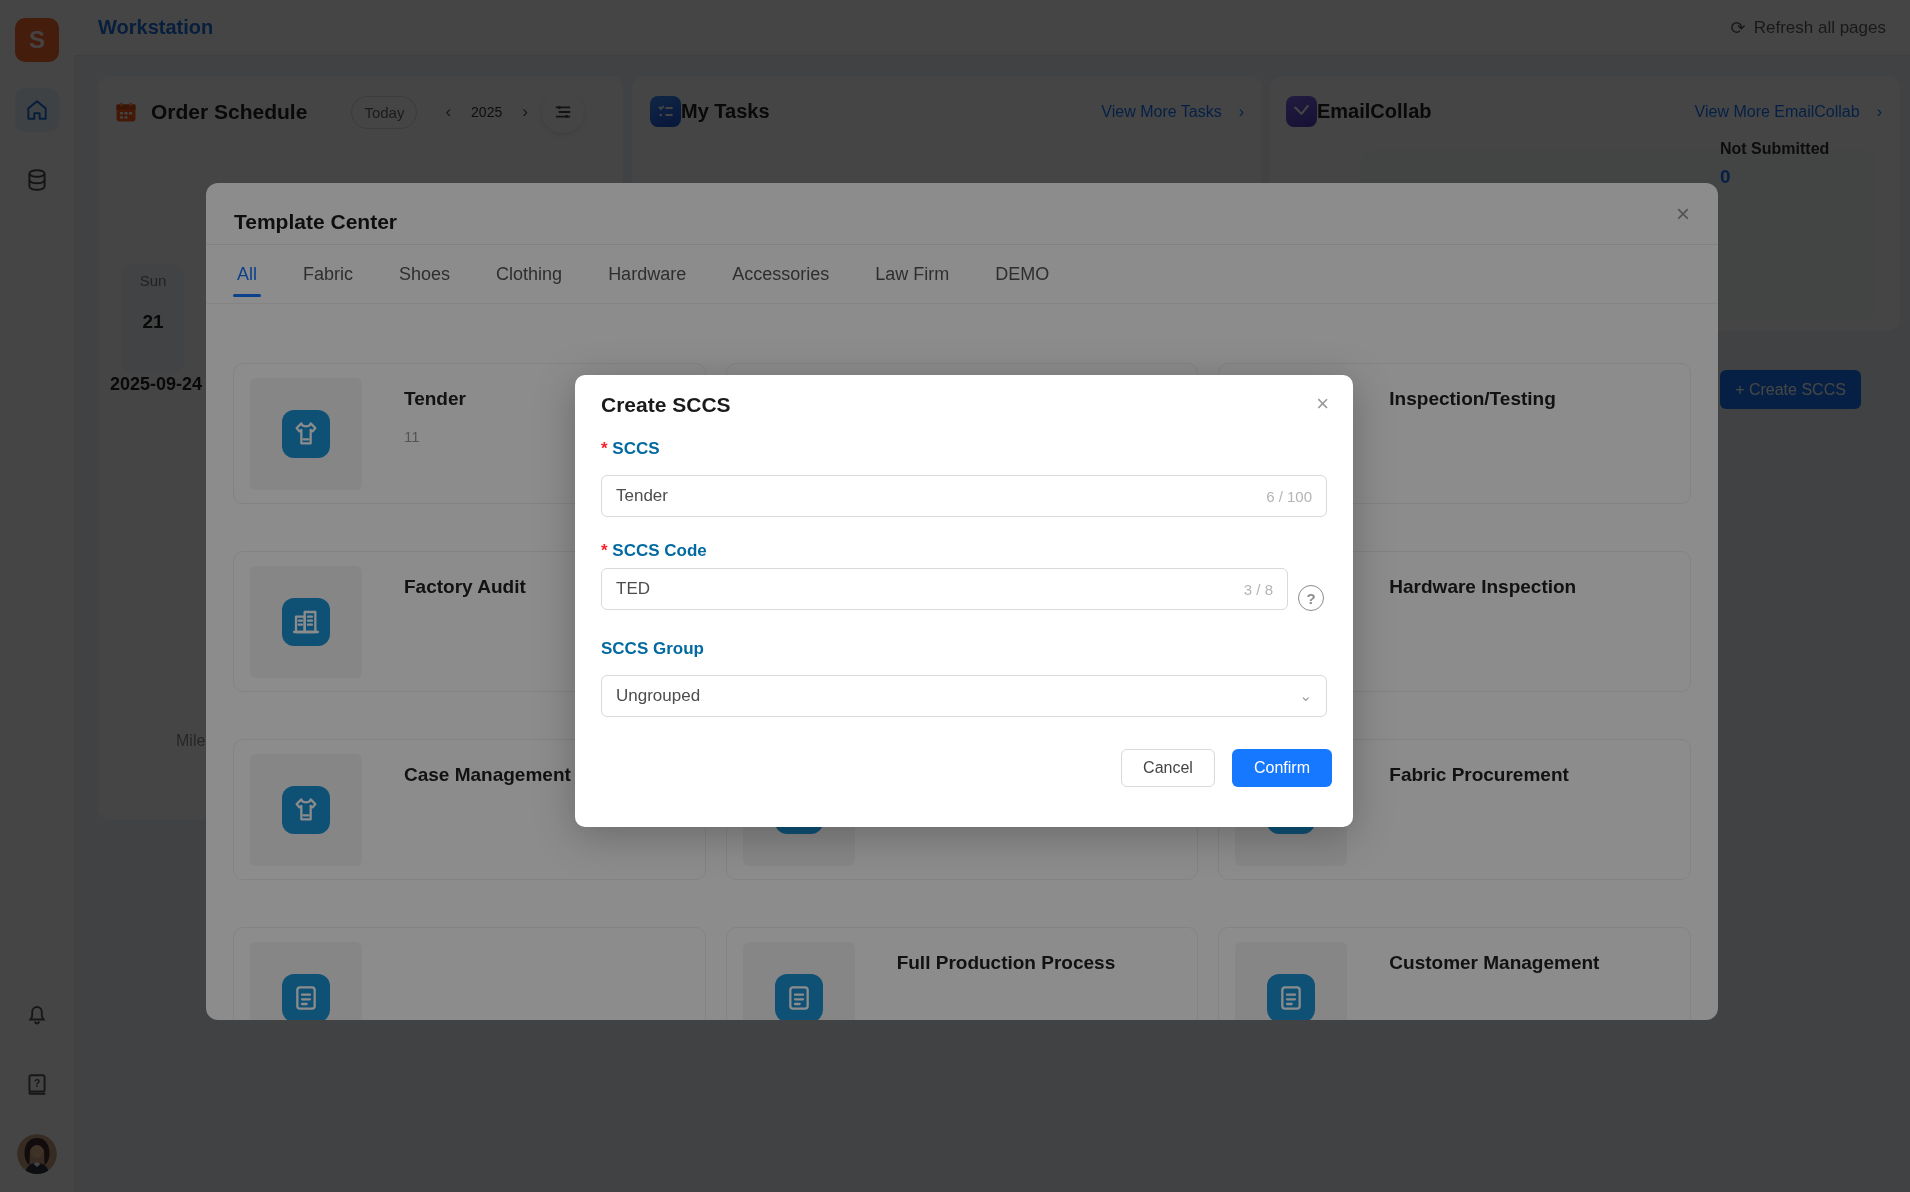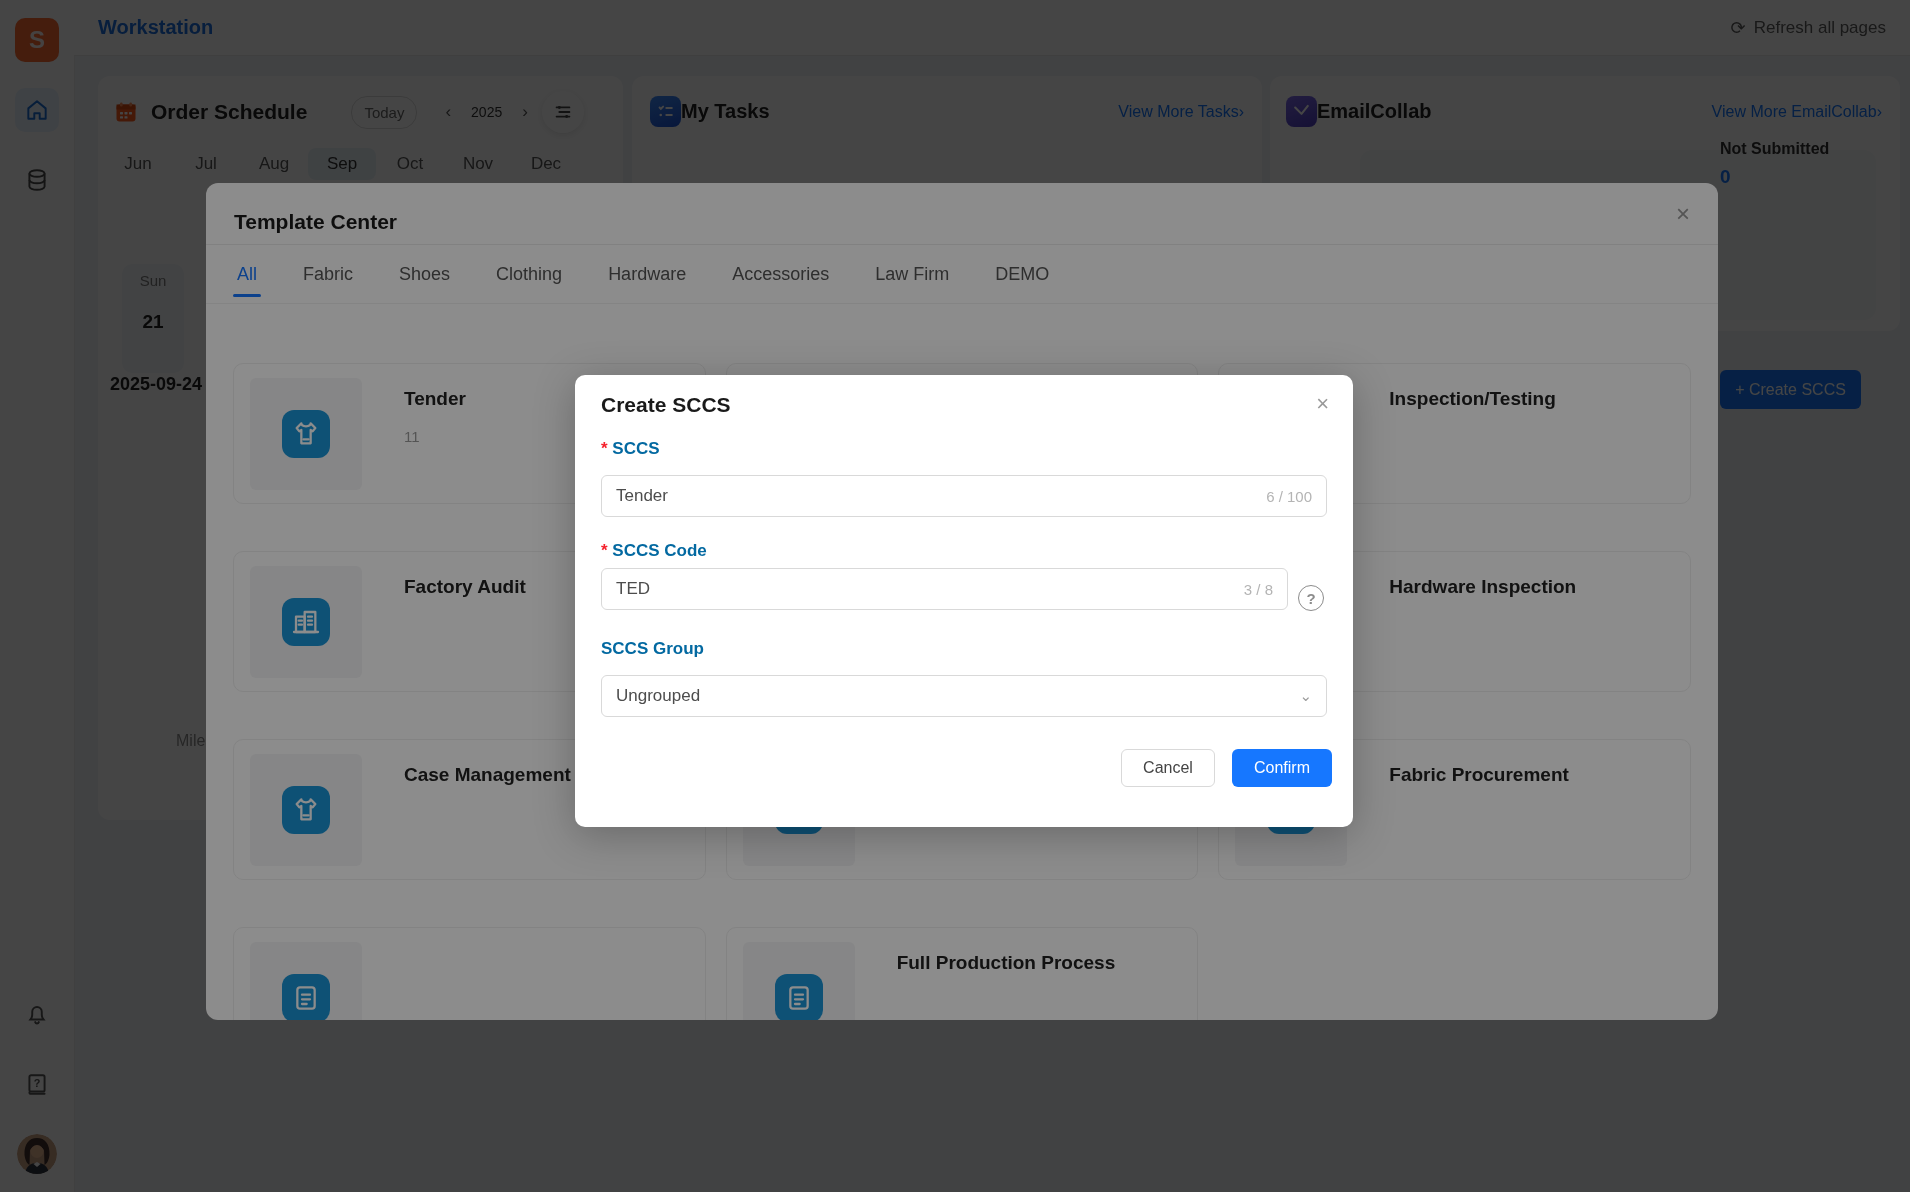--- a/index.html
+++ b/index.html
@@ -22,21 +22,21 @@
   .refresh .glyph{font-size:18px;}
   .card{position:absolute;background:#fff;border-radius:12px;z-index:1;}
   #schedule-card{left:98px;top:76px;width:525px;height:744px;}
   #tasks-card{left:632px;top:76px;width:630px;height:620px;}
   #email-card{left:1270px;top:76px;width:630px;height:255px;}
   .card-head{display:flex;align-items:center;padding:20px 18px 0 18px;}
   .appicon{width:31px;height:31px;border-radius:8px;display:flex;align-items:center;justify-content:center;flex:0 0 auto;}
   .appicon.tasks{background:linear-gradient(160deg,#3f8cfa,#1d55d8);}
   .appicon.email{background:linear-gradient(160deg,#7d6ae8,#4f3fc0);}
   .card-title{font-size:20px;font-weight:bold;color:#222;}
-  .view-more{margin-left:auto;color:#1677ff;font-size:16px;display:flex;align-items:flex-end;gap:0;}
+  .view-more{margin-left:auto;color:#1677ff;font-size:16px;display:flex;align-items:flex-end;gap:17px;}
   
   .sch-head{display:flex;align-items:center;padding:14px 16px 0 16px;height:44px;}
   .sch-title{font-size:21px;font-weight:bold;color:#222;margin-left:13px;}
   .today-pill{margin-left:44px;width:64px;height:31px;border:1px solid #d9d9d9;border-radius:16px;color:#666;font-size:15px;display:flex;align-items:center;justify-content:center;}
   .yr-nav{display:flex;align-items:center;margin-left:28px;color:#555;font-size:17px;gap:20px;}
   .yr{color:#333;font-size:14px;}
   .filter-btn{margin-left:14px;width:42px;height:42px;border-radius:50%;background:#fff;box-shadow:0 2px 8px rgba(0,0,0,.12);display:flex;align-items:center;justify-content:center;}
   .month-row{display:flex;padding:14px 4px 0 6px;}
   .month{width:68px;text-align:center;font-size:17px;color:#555;padding:6px 0;border-radius:8px;}
   .month.sel{background:#e9f0f7;color:#333;}
@@ -172,29 +172,20 @@
       <span>›</span>
     </span>
     <span class="filter-btn">
       <svg width="22" height="22" viewBox="0 0 24 24" fill="none" stroke="#444" stroke-width="2" stroke-linecap="round">
           <path d="M5 7h14M8 12h11M5 17h14"></path>
           <circle cx="8" cy="7" r="1.6" fill="#444" stroke="none"></circle>
           <circle cx="16" cy="17" r="1.6" fill="#444" stroke="none"></circle>
         </svg>
     </span>
   </div>
-  <div class="month-row">
-      <div class="month">Jun</div>
-      <div class="month">Jul</div>
-      <div class="month">Aug</div>
-      <div class="month sel">Sep</div>
-      <div class="month">Oct</div>
-      <div class="month">Nov</div>
-      <div class="month">Dec</div>
-    </div>
   <div class="day-col first">
     <div class="wd">Sun</div>
     <div class="dt">21</div>
   </div>
   <div class="day-col second">
     <div class="wd">Mon</div>
     <div class="dt">22</div>
   </div>
   <div class="sch-date">2025-09-24</div>
   <div class="sch-milestone">Milestone</div>
@@ -405,20 +396,34 @@
               <rect x="5.5" y="4" width="13" height="16" rx="2"></rect>
               <path d="M9 9.5h6M9 13h6M9 16.5h3.5" stroke-linecap="round"></path>
             </svg>
           </div>
     </div>
     <div class="tcard-text">
       <div class="tcard-title">Full Production Process</div>
 
     </div>
   </div>
+      <div class="tcard">
+    <div class="tcard-iconwrap">
+      <div class="tcard-tile">
+            <svg width="32" height="32" viewBox="0 0 24 24" fill="none" stroke="#fff" stroke-width="1.7" stroke-linejoin="round">
+              <rect x="5.5" y="4" width="13" height="16" rx="2"></rect>
+              <path d="M9 9.5h6M9 13h6M9 16.5h3.5" stroke-linecap="round"></path>
+            </svg>
+          </div>
+    </div>
+    <div class="tcard-text">
+      <div class="tcard-title">Customer Management</div>
+
+    </div>
+  </div>
     </div>
 </div>
 
 <div id="overlay2"></div>
 
 <div id="sccs-dialog">
   <div class="dlg-title">Create SCCS</div>
   <div class="dlg-close">×</div>
 
   <div class="dlg-label req" style="top:64px;">SCCS</div>

